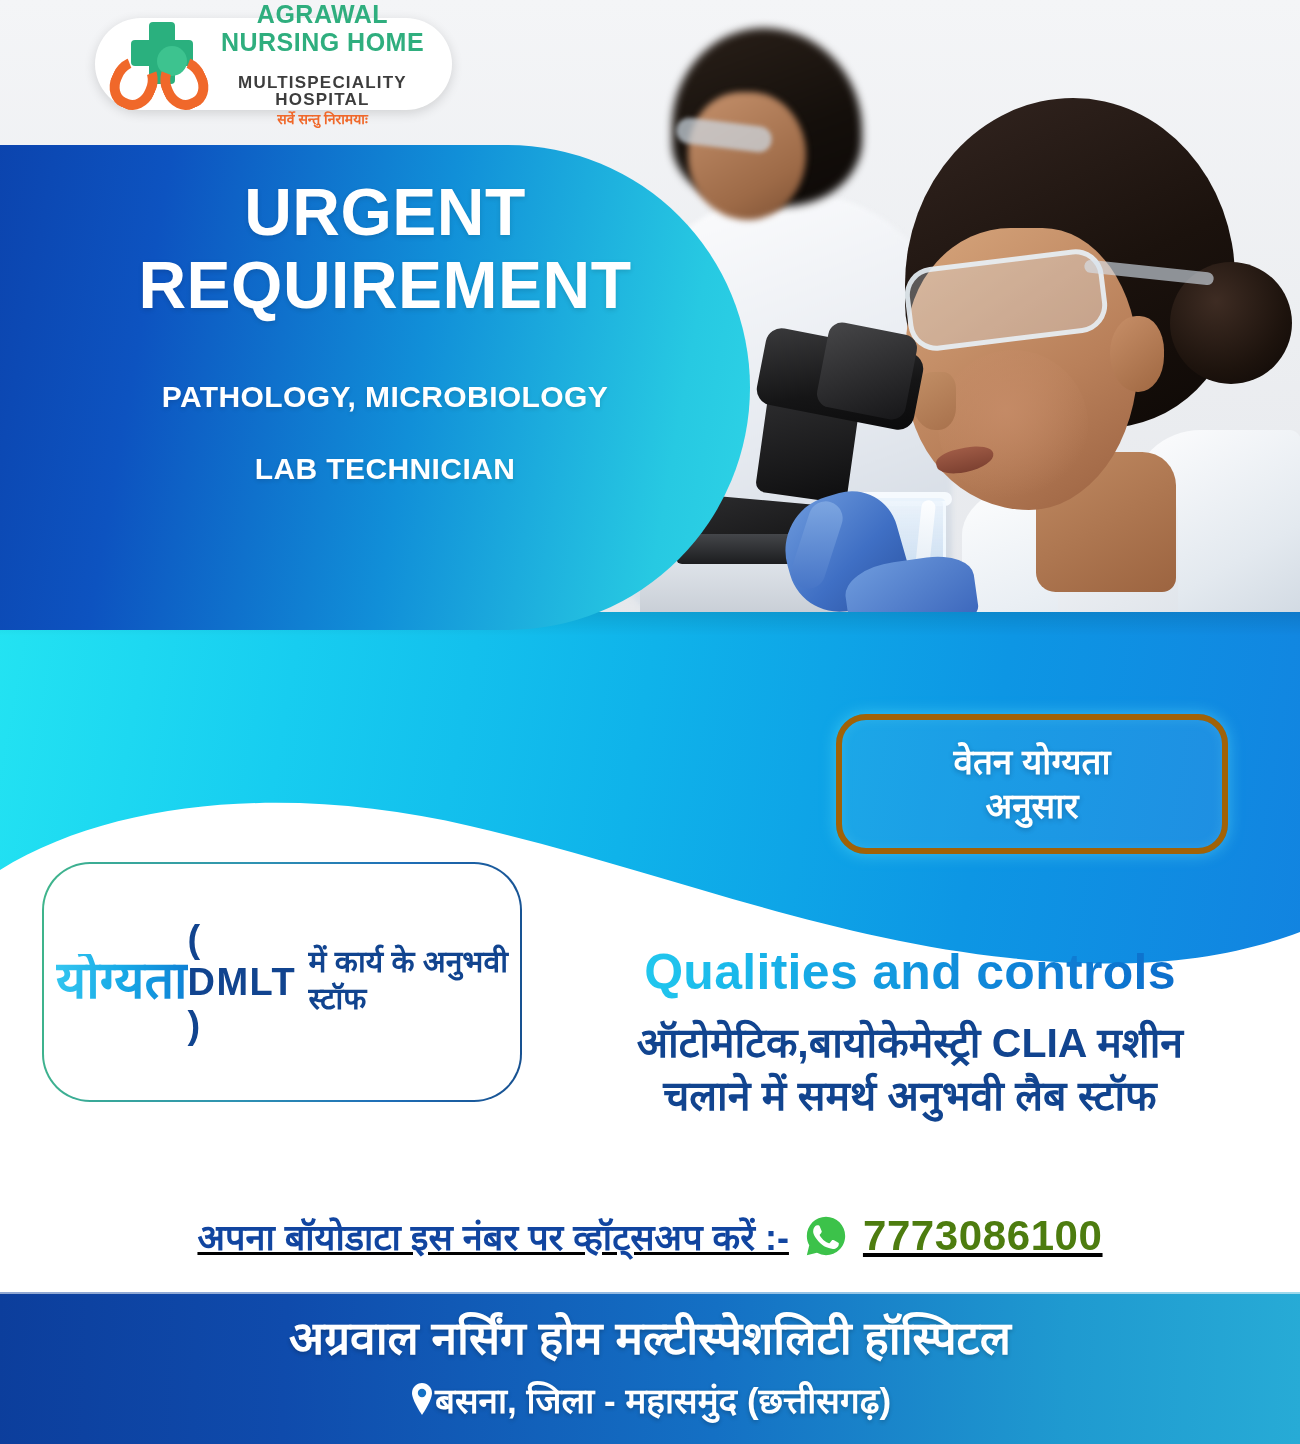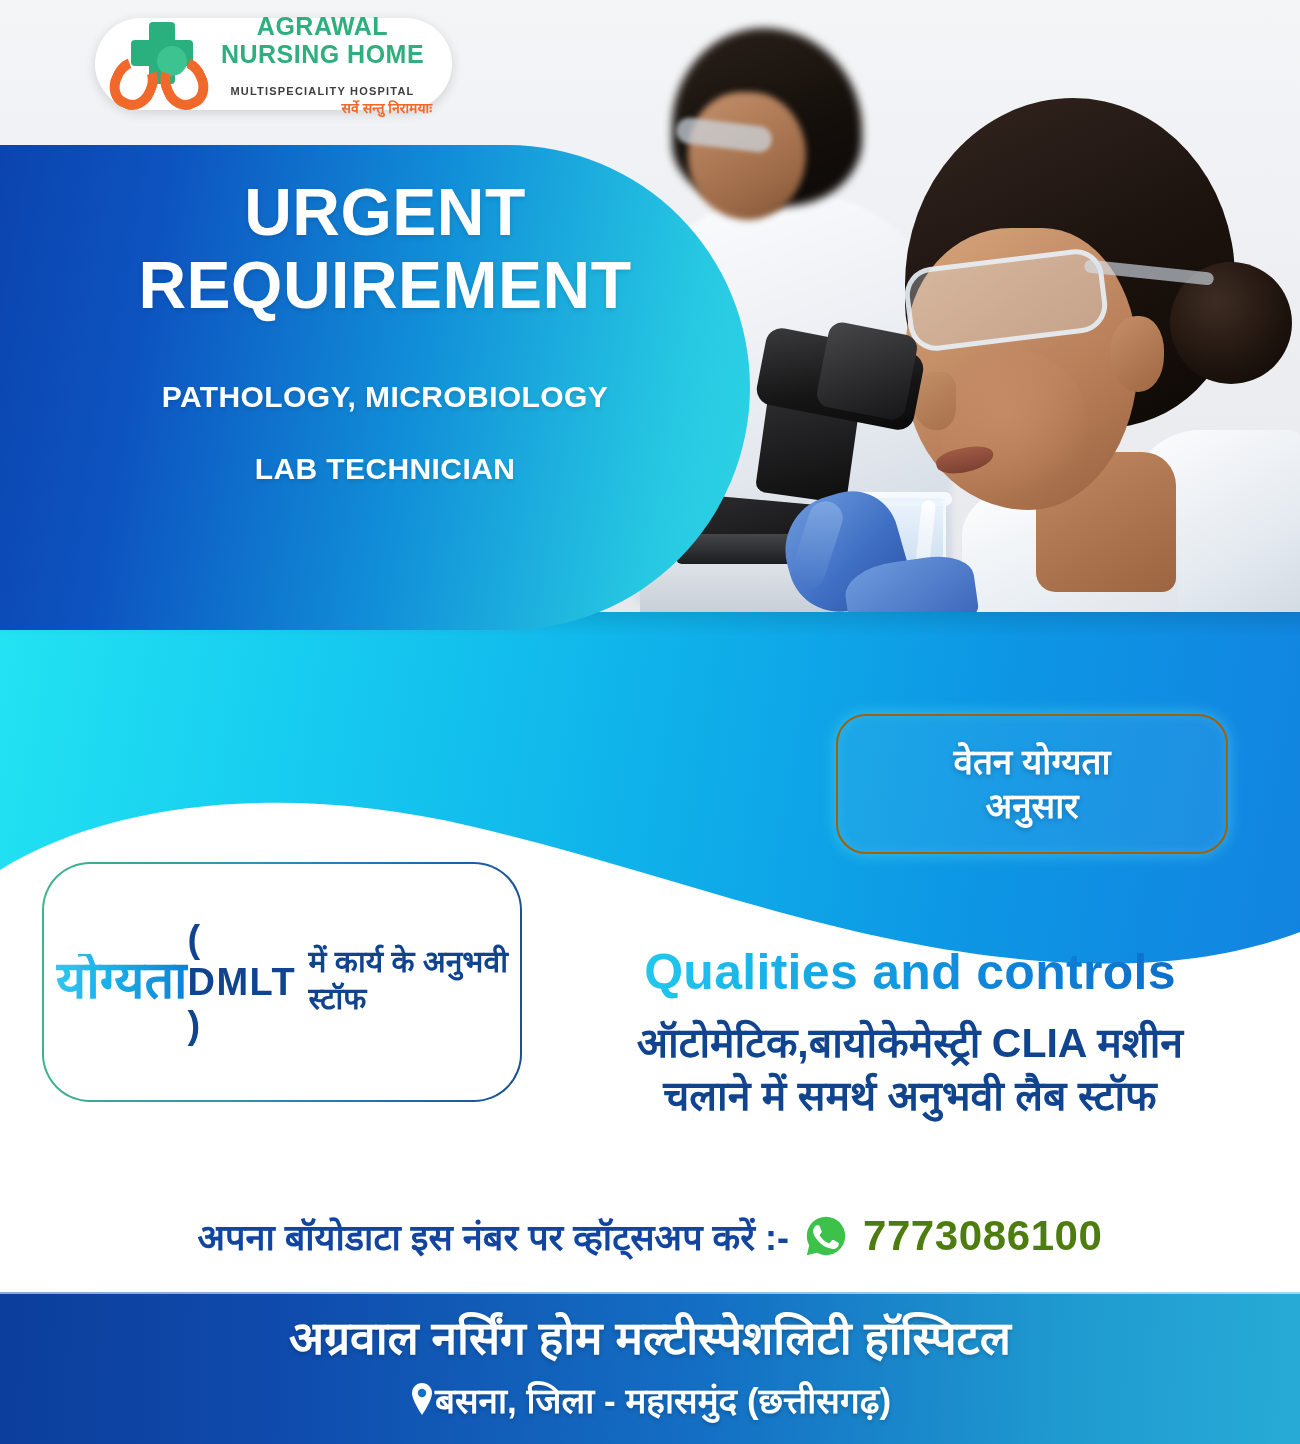--- a/index.html
+++ b/index.html
@@ -114,22 +114,22 @@
     background:#3dc38f; border-radius:50%; }
   .logo-hands { position:absolute; left:0px; top:38px; width:96px; height:54px; }
   .logo-hand-l, .logo-hand-r { position:absolute; width:46px; height:54px;
     border:10px solid #f0682a; border-radius:50% 50% 46% 46%; border-top-color:transparent; }
   .logo-hand-l { left:0; transform:rotate(24deg); }
   .logo-hand-r { right:0; transform:rotate(-24deg); }
   .logo-text { margin-left:6px; line-height:1; text-align:center; flex:1; }
   .logo-l1, .logo-l2 { color:#2fae7e; font-weight:700; letter-spacing:.5px; }
   .logo-l1 { font-size:25px; }
   .logo-l2 { font-size:25px; margin-top:3px; }
-  .logo-l3 { color:#3d3d3d; font-size:11px; font-weight:700; letter-spacing:1.2px; margin-top:19px; }
-  .logo-l4 { color:#f0682a; font-size:14px; font-weight:700; margin-top:4px;text-align:right; }
+  .logo-l3 { color:#3d3d3d; font-size:17px; font-weight:700; letter-spacing:1.2px; margin-top:19px; }
+  .logo-l4 { color:#f0682a; font-size:14px; font-weight:700; margin-top:4px; }
 
   
   .headline-blob {
     position:absolute; left:-60px; top:145px; width:810px; height:485px;
     background:linear-gradient(100deg,#0b3fa8 0%,#0d53c0 26%,#118fd8 58%,#27c9e2 88%,#2ed4e6 100%);
     border-radius:0 290px 290px 0;
     z-index:10;
   }
   .headline-inner { position:absolute; left:60px; top:0; width:700px; height:357px; padding:32px 30px 0 100px;text-align:center; }
   .hl-1, .hl-2 {
@@ -154,21 +154,21 @@
     position:absolute; left:0; top:612px; width:1300px; height:24px;
     background:linear-gradient(180deg, rgba(0,0,0,.10), rgba(0,0,0,0)); z-index:5;
   }
 
   
   .white-wave { position:absolute; left:0; top:700px; width:1300px; height:340px; z-index:6; }
 
   
   .salary-badge {
     position:absolute; left:836px; top:714px; width:392px; height:140px;
-    border:2px solid #a16207; border-radius:30px;
+    border:6px solid #a16207; border-radius:30px;
     background:rgba(255,255,255,.06);
     box-shadow:0 0 16px rgba(110,240,255,.45), inset 0 0 12px rgba(150,245,255,.15);
     display:flex; flex-direction:column; align-items:center; justify-content:center;
     z-index:14;
   }
   .salary-line {
     color:#ffffff; font-weight:700; font-size:35px; line-height:1.26;
     text-shadow:0 2px 5px rgba(0,40,80,.3);
   }
 
@@ -198,21 +198,21 @@
     font-size:50px; font-weight:800; line-height:1.05; letter-spacing:.3px;
     background:linear-gradient(95deg,#2ad9f2 0%,#19b6ea 28%,#0f85d8 62%,#0b61c4 100%);
     -webkit-background-clip:text; background-clip:text; color:transparent;
   }
   .qc-l1, .qc-l2 { color:#11448f; font-size:41px; font-weight:700; line-height:1.3; }
   .qc-l1 { margin-top:18px; }
 
   
   .wa-row {
     position:absolute; left:0; top:1196px; width:1300px; height:80px; z-index:14;
-    display:flex; align-items:center; justify-content:center; gap:14px;
+    display:flex; align-items:center; justify-content:center; gap:14px;text-decoration:underline;
   }
   .wa-text { color:#1145a0; font-size:36px; font-weight:700; }
   .wa-icon { width:46px; height:46px; position:relative; flex:0 0 46px; }
   .wa-icon svg { display:block; width:46px; height:46px; }
   .wa-number { color:#4d7c0f; font-size:42px; font-weight:800; letter-spacing:.6px; }
 
   
   .footer {
     position:absolute; left:0; bottom:0; width:1300px; height:152px; z-index:14;
     background:linear-gradient(92deg,#0c3e9c 0%,#0f4bac 22%,#1470c4 55%,#1f9ad0 82%,#27abd6 100%);

